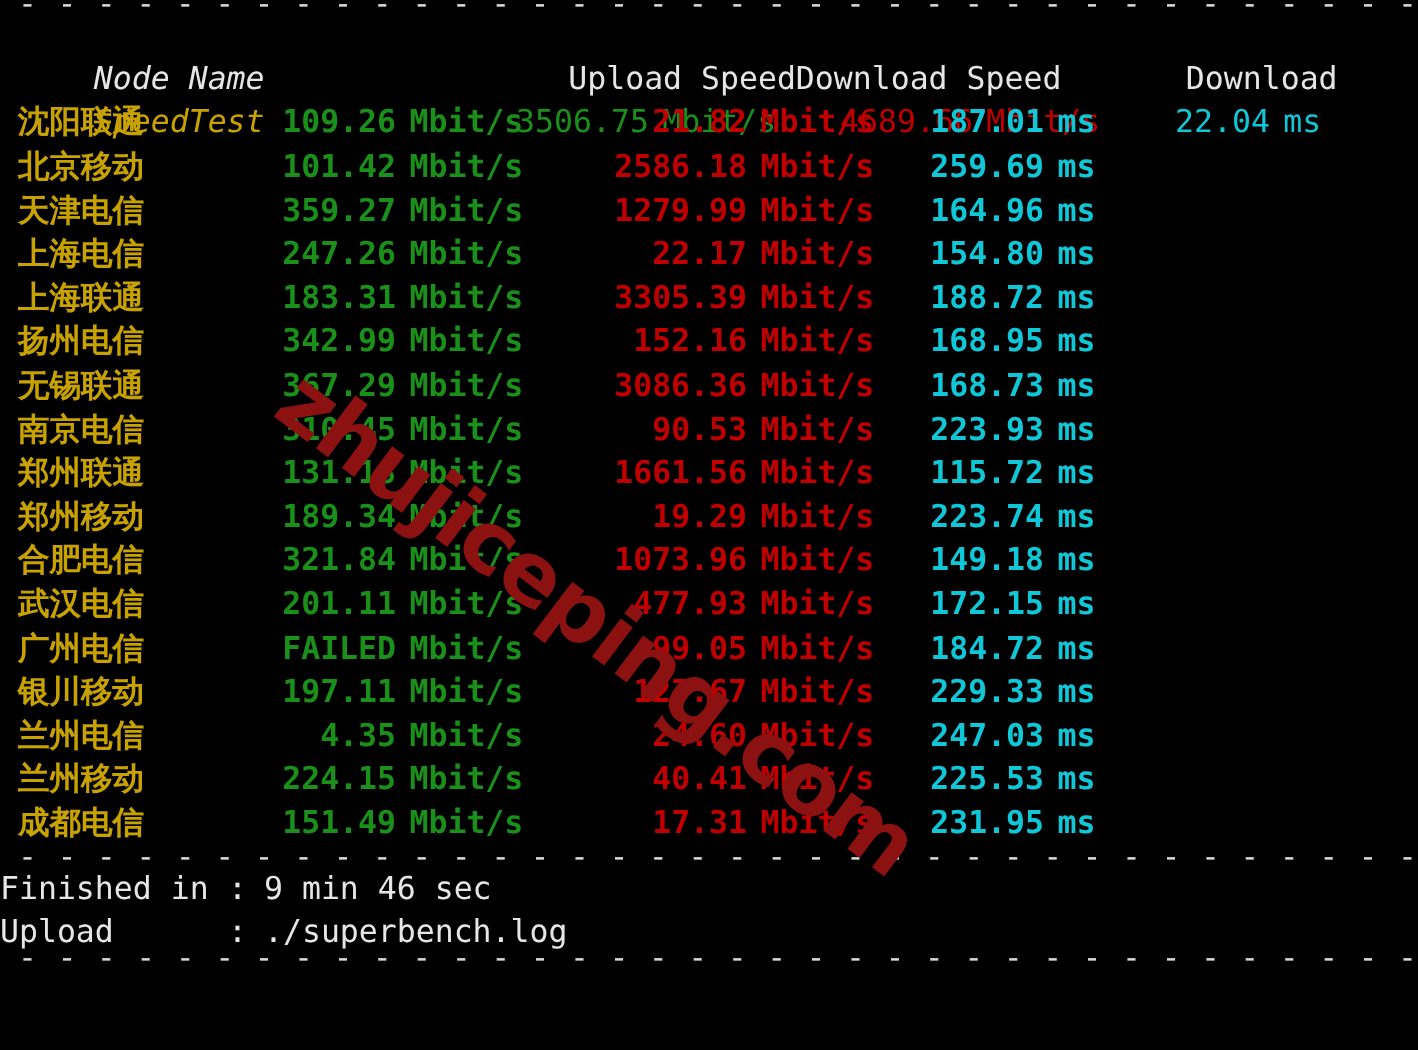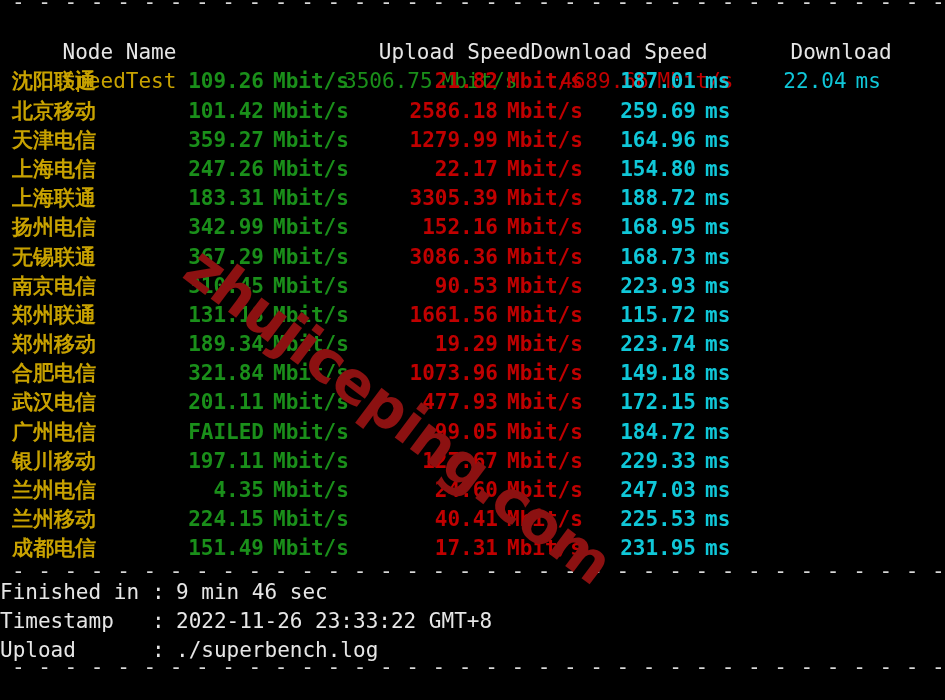--- a/index.html
+++ b/index.html
@@ -50,21 +50,21 @@
 
   
   .c-white   { color: #e6e6e6; }
   .c-yellow  { color: #c8a200; }
   .c-green   { color: #1a8f1a; }
   .c-red     { color: #c00000; }
   .c-cyan    { color: #10c7d8; }
 
   .cell { display: inline-block; white-space: pre; }
   .col-node    { width: 152px; }
-  .col-node-hdr{ width: 252px; }
+  .col-node-hdr{ width: 252px; font-style: italic; }
   .col-up      { width: 216px; text-align: left; }
   .col-down    { width: 216px; text-align: left; }
   .col-lat     { width: 160px; text-align: left; }
 
   .num { display: inline-block; width: 100px; text-align: right; }
   .num-wide { display: inline-block; width: 118px; text-align: right; }
   .unit { display: inline-block; padding-left: 9px; }
 
   .hdr-up   { display:inline-block; width: 216px; text-align: right; }
   .hdr-down { display:inline-block; width: 260px; text-align: left; }
@@ -129,20 +129,19 @@
       <div class="term-line pad-left"><span class="cell col-node c-yellow">银川移动</span><span class="cell col-up c-green"><span class="num">197.11</span><span class="unit">Mbit/s</span></span><span class="cell col-down c-red"><span class="num-wide">127.67</span><span class="unit">Mbit/s</span></span><span class="cell col-lat c-cyan"><span class="num">229.33</span><span class="unit">ms</span></span></div>
       <div class="term-line pad-left"><span class="cell col-node c-yellow">兰州电信</span><span class="cell col-up c-green"><span class="num">4.35</span><span class="unit">Mbit/s</span></span><span class="cell col-down c-red"><span class="num-wide">24.60</span><span class="unit">Mbit/s</span></span><span class="cell col-lat c-cyan"><span class="num">247.03</span><span class="unit">ms</span></span></div>
       <div class="term-line pad-left"><span class="cell col-node c-yellow">兰州移动</span><span class="cell col-up c-green"><span class="num">224.15</span><span class="unit">Mbit/s</span></span><span class="cell col-down c-red"><span class="num-wide">40.41</span><span class="unit">Mbit/s</span></span><span class="cell col-lat c-cyan"><span class="num">225.53</span><span class="unit">ms</span></span></div>
       <div class="term-line pad-left"><span class="cell col-node c-yellow">成都电信</span><span class="cell col-up c-green"><span class="num">151.49</span><span class="unit">Mbit/s</span></span><span class="cell col-down c-red"><span class="num-wide">17.31</span><span class="unit">Mbit/s</span></span><span class="cell col-lat c-cyan"><span class="num">231.95</span><span class="unit">ms</span></span></div>
     </div>
 
   <div class="rule pad-left">- - - - - - - - - - - - - - - - - - - - - - - - - - - - - - - - - - - - - - - - - - - - - - - -</div>
 
   <div id="footer-area">
       <div class="footer-line"><span class="f-label">Finished in</span><span class="f-colon">:</span><span>9 min 46 sec</span></div>
-      <div class="footer-line"><span class="f-label">Timestamp</span><span class="f-colon">:</span><span>2022-11-26 23:33:22 GMT+8</span></div>
       <div class="footer-line"><span class="f-label">Upload</span><span class="f-colon">:</span><span>./superbench.log</span></div>
     </div>
 
   <div class="rule rule-bottom-edge pad-left">- - - - - - - - - - - - - - - - - - - - - - - - - - - - - - - - - - - - - - - - - - - - - - - -</div>
 
   <div id="watermark">zhujiceping.com</div>
 </div>
 
 </body></html>

